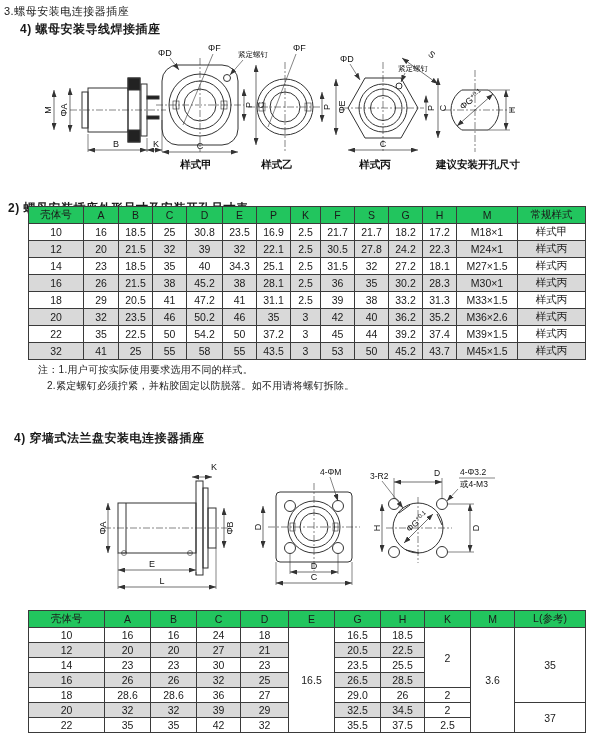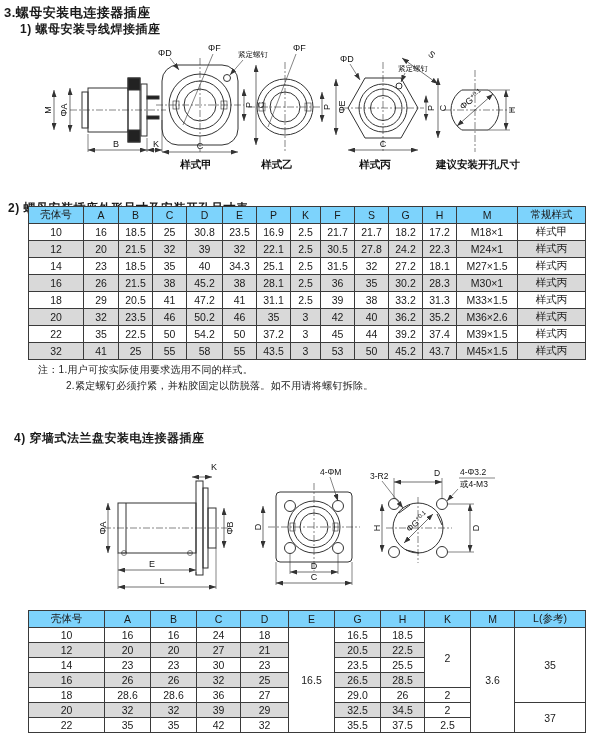--- a/index.html
+++ b/index.html
@@ -2,46 +2,46 @@
 <html><head>
 <meta charset="utf-8">
 <style>
   html,body{margin:0;padding:0;}
   body{
     width:600px;height:737px;background:#ffffff;position:relative;
     font-family:"Liberation Sans","DejaVu Sans",sans-serif;color:#1a1a1a;
     overflow:hidden;
   }
   .abs{position:absolute;}
-  .h1{font-size:13px;font-weight:bold;letter-spacing:.5px;}
+  .h1{font-size:11px;font-weight:normal;letter-spacing:.5px;}
   .h2{font-size:12px;font-weight:bold;letter-spacing:.5px;}
   .notes{font-size:10px;line-height:16px;letter-spacing:.3px;}
-  .notes .ind{margin-left:28px;}
+  .notes .ind{margin-left:9px;}
   table{border-collapse:collapse;table-layout:fixed;width:557px;font-size:10.5px;text-align:center;}
   th,td{border:1px solid #3a3a3a;padding:1px 0;font-weight:normal;overflow:hidden;white-space:nowrap;}
   #t1 td,#t1 th{height:14px;}
   #t2 td,#t2 th{height:12px;}
-  thead th{background:#7dd3fc;}
+  thead th{background:#22c55e;}
   tbody tr:nth-child(even) td{background:#d9d9d9;}
   td[rowspan]{background:#fff !important;}
   
   svg g{stroke:#333;fill:none;stroke-width:1;}
   svg text{fill:#111;stroke:none;font-size:9px;}
   svg .cap{font-size:10.5px;font-weight:bold;}
   svg .sm{font-size:7.5px;}
   svg .md{font-size:8.5px;}
   svg .cl{stroke-dasharray:7 2 2 2;stroke-width:.6;}
   svg .dim{stroke-width:.7;}
   svg .thin{stroke-width:.6;}
 </style>
 </head>
 <body>
 
 <div class="abs h1" style="left:4px;top:4px">3.螺母安装电连接器插座</div>
-<div class="abs h2" style="left:20px;top:21px">1) 螺母安装导线焊接插座</div>
+<div class="abs h2" style="left:20px;top:21px">4) 螺母安装导线焊接插座</div>
 
 <svg class="abs" style="left:0;top:40px" width="600" height="135" viewBox="0 0 600 135">
   <defs>
     <marker id="ar1" markerWidth="7" markerHeight="5" refX="7" refY="2.5" orient="auto-start-reverse" markerUnits="userSpaceOnUse">
       <path d="M0,0 L7,2.5 L0,5 Z" fill="#333" stroke="none"></path>
     </marker>
   </defs>
 
   <g>
     <line class="cl" x1="70" y1="70" x2="166" y2="70"></line>

